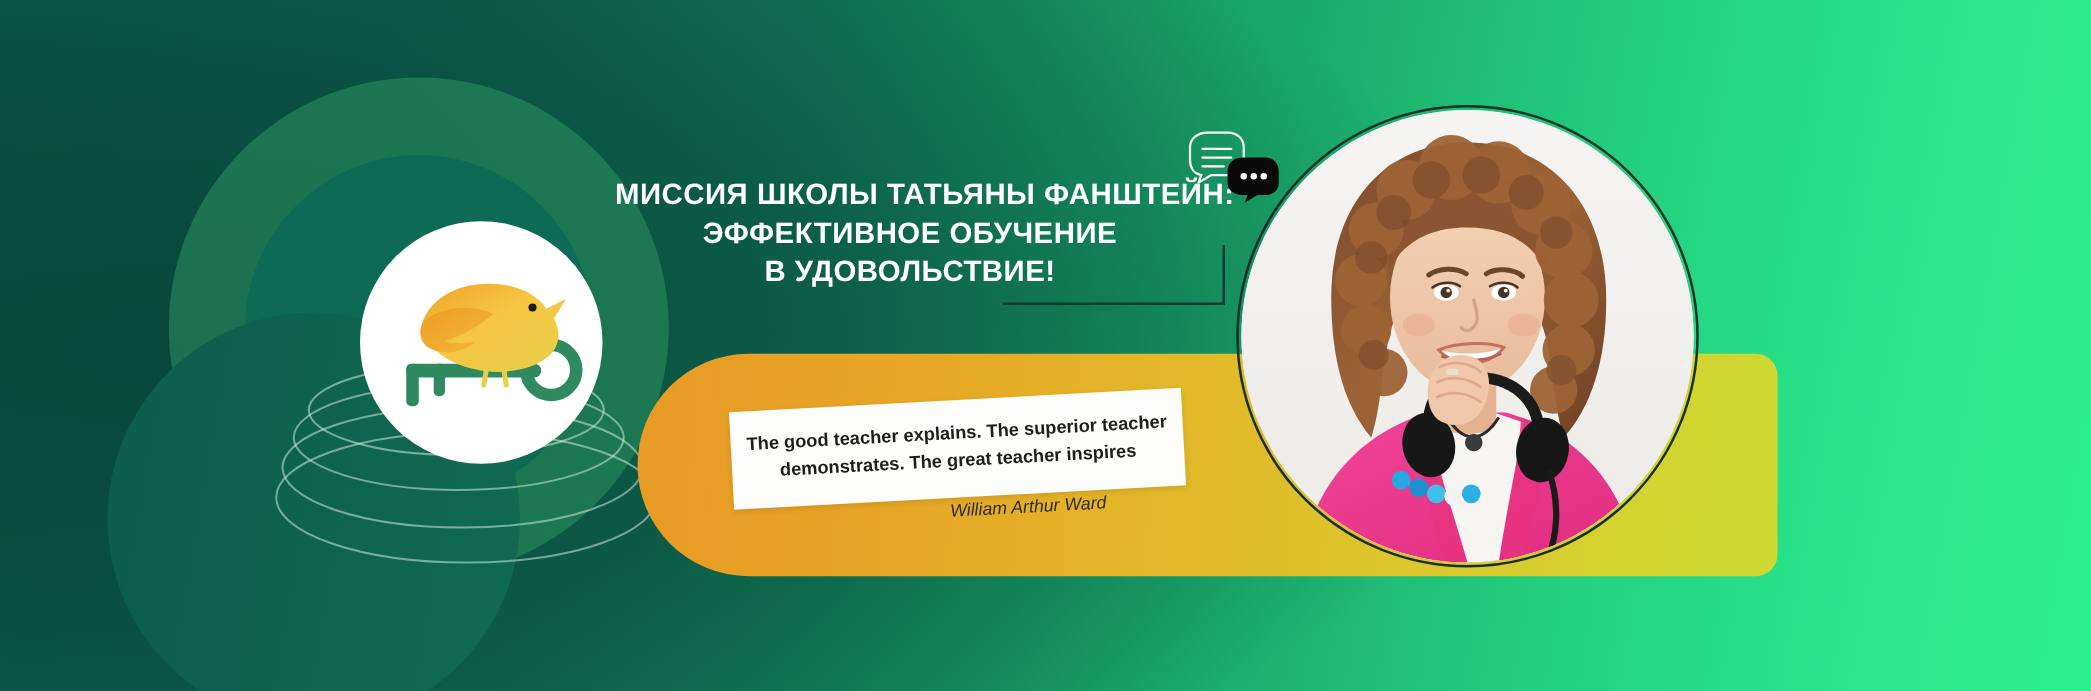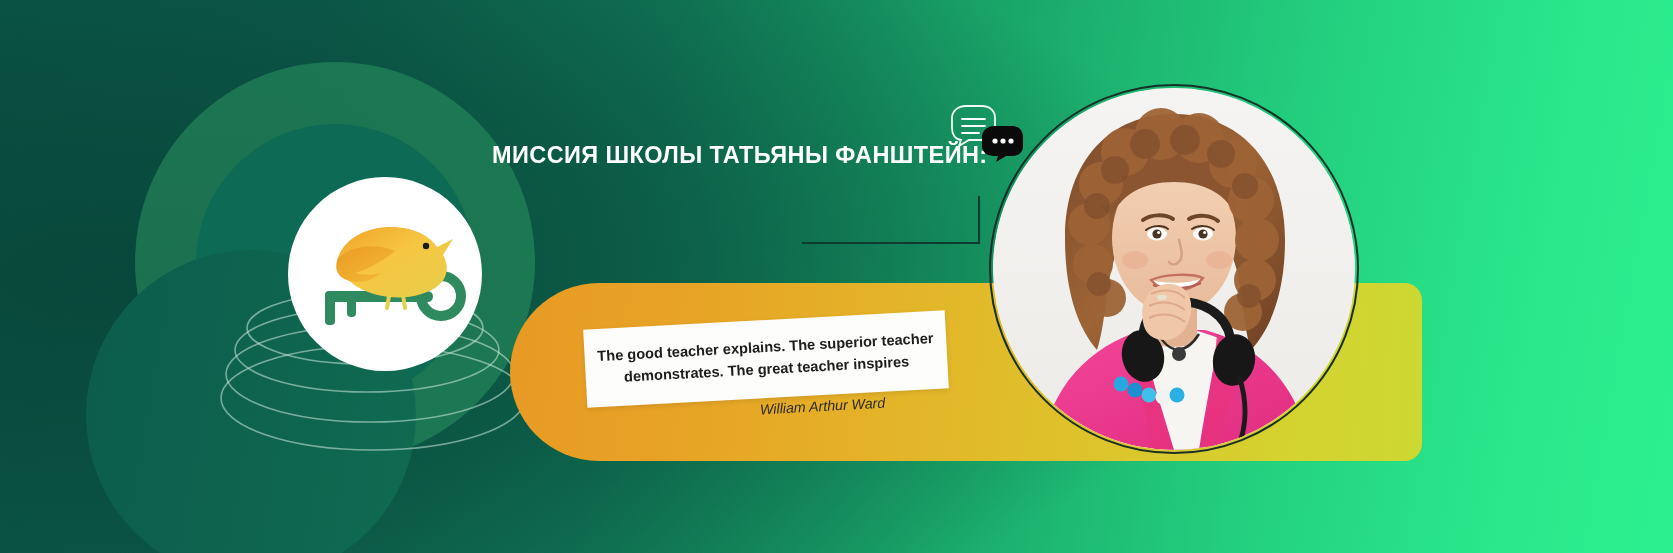--- a/index.html
+++ b/index.html
@@ -186,20 +186,22 @@
       <path d="M36 58 C50 46 74 44 92 52 C80 62 66 70 52 74 C62 76 70 76 78 74 C66 84 50 86 38 78 C32 72 32 64 36 58 Z" fill="url(#wingg)"></path>
 
       <path d="M86 97 L84 109 M100 96 L102 109" stroke="#e6cf4a" stroke-width="4" stroke-linecap="round" fill="none"></path>
 
       <circle cx="123" cy="47" r="3.2" fill="#1b1b1b"></circle>
     </svg>
   </div>
 
   <div class="headline">
     <span class="l">МИССИЯ ШКОЛЫ ТАТЬЯНЫ ФАНШТЕЙН:</span>
+    <span class="l">ЭФФЕКТИВНОЕ ОБУЧЕНИЕ</span>
+    <span class="l">В УДОВОЛЬСТВИЕ!</span>
   </div>
 
   <div class="bracket"></div>
 
   <svg class="bubble-outline" viewBox="0 0 48 43">
     <path d="M3 14 C3 7 9 2 17 2 L33 2 C41 2 46 7 46 14 L46 24 C46 31 41 36 33 36 L20 36 L10 42 L12 36 C6 35 3 30 3 24 Z" fill="none" stroke="#ffffff" stroke-width="1.8" opacity=".95"></path>
     <line x1="13" y1="15" x2="36" y2="15" stroke="#ffffff" stroke-width="1.8" stroke-linecap="round"></line>
     <line x1="13" y1="22" x2="36" y2="22" stroke="#ffffff" stroke-width="1.8" stroke-linecap="round"></line>
     <line x1="13" y1="29" x2="30" y2="29" stroke="#ffffff" stroke-width="1.8" stroke-linecap="round"></line>
   </svg>

